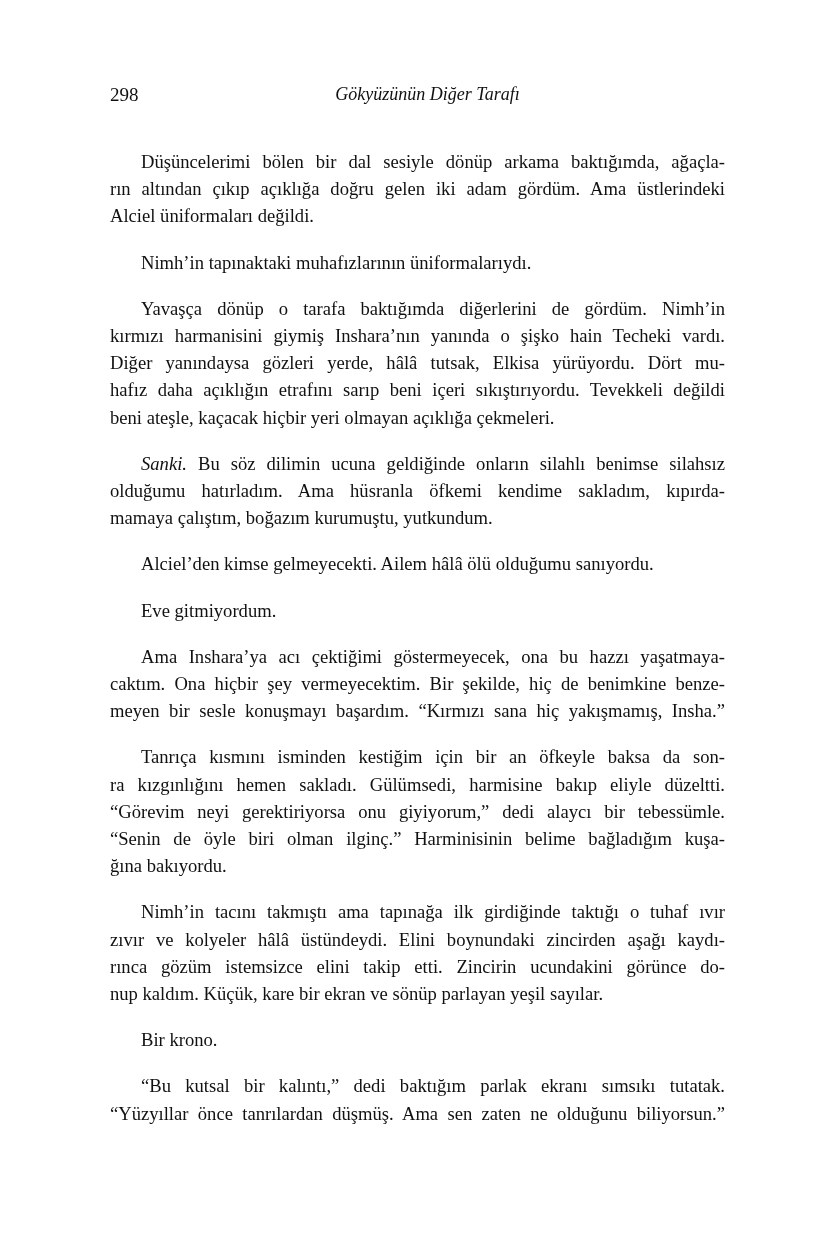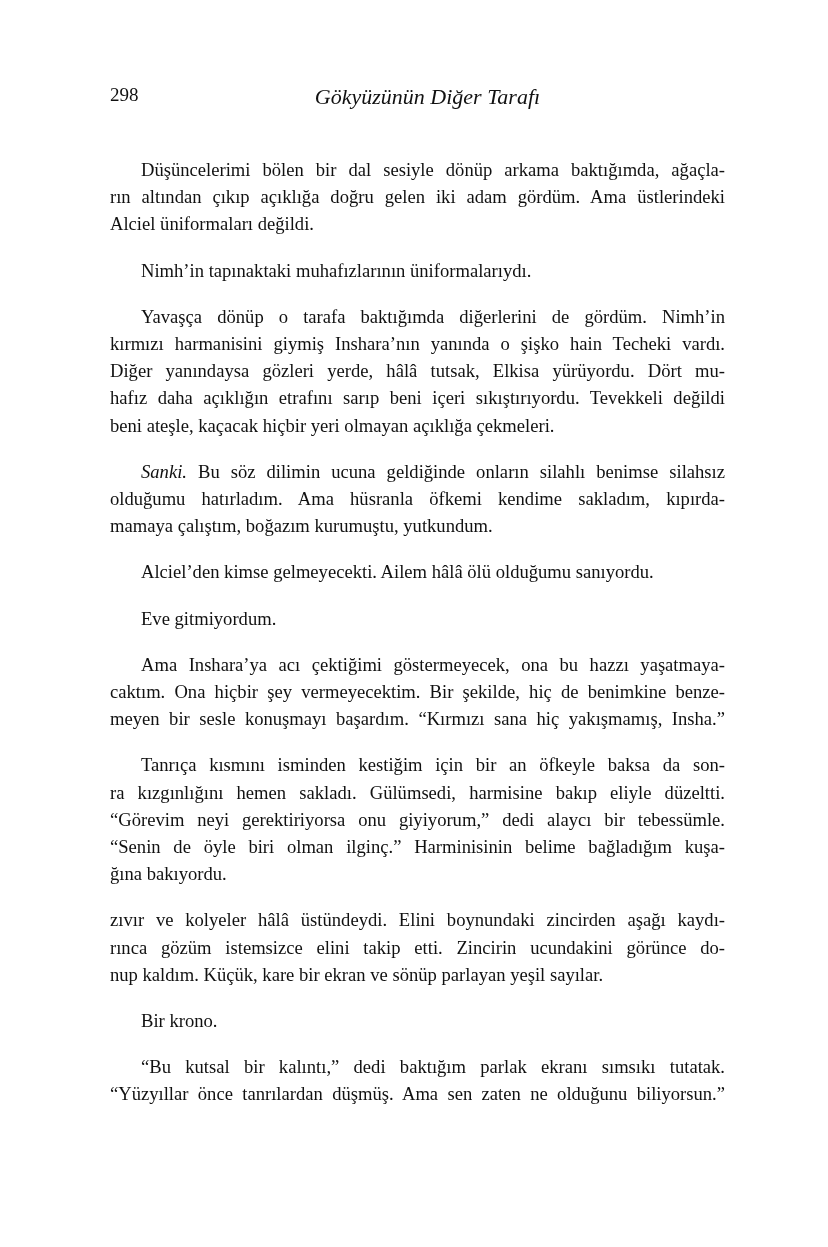--- a/index.html
+++ b/index.html
@@ -7,24 +7,24 @@
       width: 828px; height: 1247px; background: #ffffff;
       position: relative; overflow: hidden;
       font-family: "Liberation Serif", serif; color: #111111;
     }
     .header {
       position: absolute; top: 84px; left: 110px; width: 615px; height: 30px;
     }
     .page-num { position: absolute; left: 0; top: 0; font-size: 19px; }
     .running-title {
       position: absolute; left: 0; right: 0; top: 0; text-align: center;
-      font-style: italic; font-size: 22px; padding-left: 20px;
+      font-style: italic; font-size: 18px; padding-left: 20px;
     }
     .body-text {
-      position: absolute; left: 110px; top: 156px; width: 615px;
+      position: absolute; left: 110px; top: 148px; width: 615px;
       font-size: 18.6px; line-height: 27.2px;
     }
     .para { margin: 0 0 19px 0; }
     .line { display: block; white-space: nowrap; text-align: justify; text-align-last: justify; }
     .line.last { text-align-last: left; }
     .line.indent { padding-left: 31px; }
     .it { font-style: italic; }
   </style>
 </head>
 <body>
@@ -67,20 +67,21 @@
     <span class="line">meyen bir sesle konuşmayı başardım. “Kırmızı sana hiç yakışmamış, Insha.”</span>
   </p>
   <p class="para">
     <span class="line indent">Tanrıça kısmını isminden kestiğim için bir an öfkeyle baksa da son-</span>
     <span class="line">ra kızgınlığını hemen sakladı. Gülümsedi, harmisine bakıp eliyle düzeltti.</span>
     <span class="line">“Görevim neyi gerektiriyorsa onu giyiyorum,” dedi alaycı bir tebessümle.</span>
     <span class="line">“Senin de öyle biri olman ilginç.” Harminisinin belime bağladığım kuşa-</span>
     <span class="line last">ğına bakıyordu.</span>
   </p>
   <p class="para">
+    <span class="line indent">Nimh’in tacını takmıştı ama tapınağa ilk girdiğinde taktığı o tuhaf ıvır</span>
     <span class="line">zıvır ve kolyeler hâlâ üstündeydi. Elini boynundaki zincirden aşağı kaydı-</span>
     <span class="line">rınca gözüm istemsizce elini takip etti. Zincirin ucundakini görünce do-</span>
     <span class="line last">nup kaldım. Küçük, kare bir ekran ve sönüp parlayan yeşil sayılar.</span>
   </p>
   <p class="para">
     <span class="line indent last">Bir krono.</span>
   </p>
   <p class="para">
     <span class="line indent">“Bu kutsal bir kalıntı,” dedi baktığım parlak ekranı sımsıkı tutatak.</span>
     <span class="line">“Yüzyıllar önce tanrılardan düşmüş. Ama sen zaten ne olduğunu biliyorsun.”</span>

